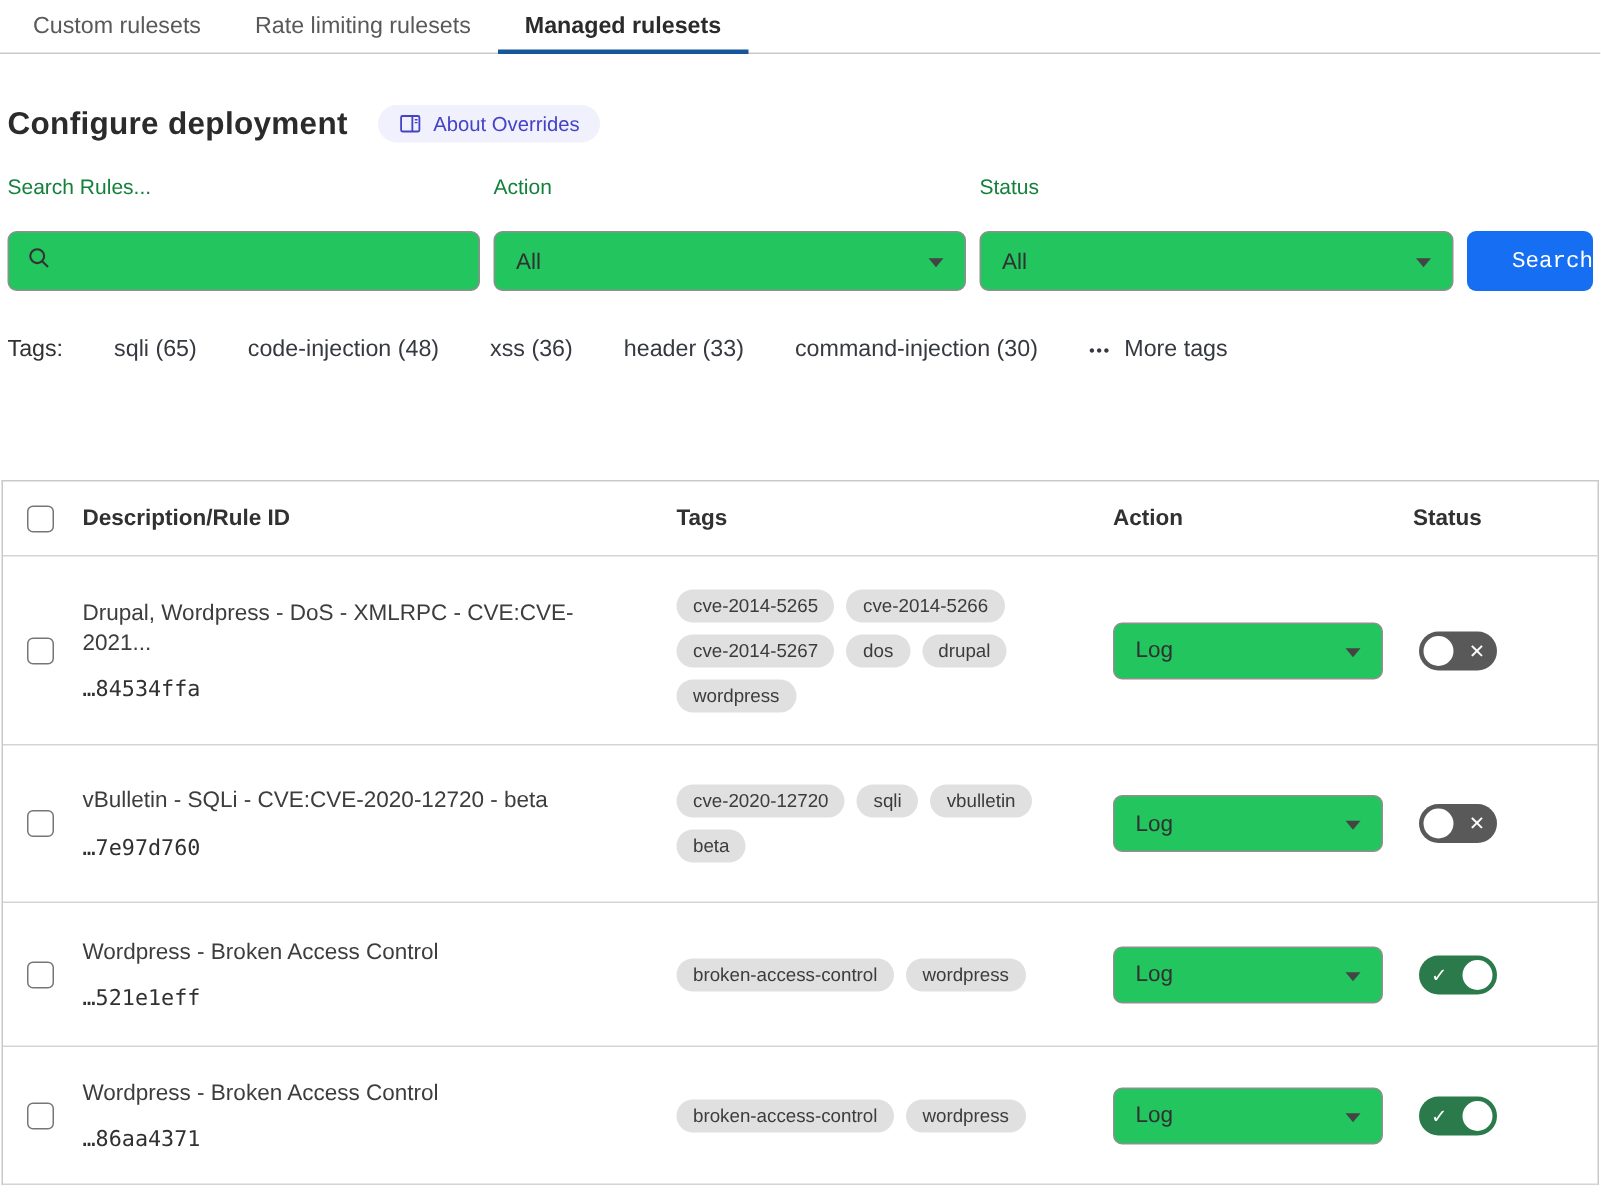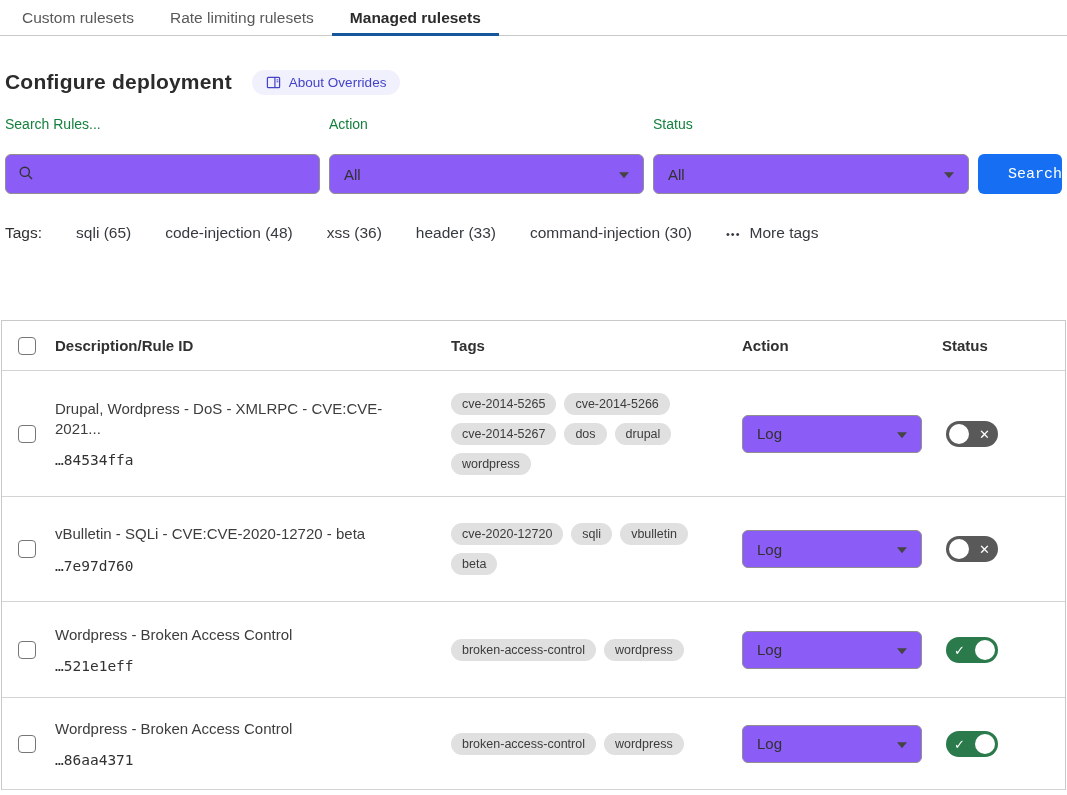--- a/index.html
+++ b/index.html
@@ -20,30 +20,30 @@
   html,body{width:1067px;height:795px;overflow:hidden;background:#fff;
     font-family:"Liberation Sans","DejaVu Sans",sans-serif;color:var(--text-mid);}
   
   .tabs{height:36px;display:flex;padding-left:4px;border-bottom:1px solid #c9c9c9;}
   .tab{padding:0 18px;display:flex;align-items:center;font-size:15.5px;color:var(--text-gray);
     position:relative;cursor:pointer;white-space:nowrap;}
   .tab.active{color:var(--text-dark);font-weight:700;}
   .tab.active::after{content:"";position:absolute;left:0;right:0;bottom:-1px;height:3px;
     background:var(--tab-underline);}
   
-  .heading-row{display:flex;gap:20px;margin:34px 0 0 5px;}
+  .heading-row{display:flex;align-items:center;gap:20px;margin:34px 0 0 5px;}
   .page-title{font-size:21px;font-weight:700;color:var(--text-dark);letter-spacing:.2px;}
   .about-badge{display:flex;align-items:center;gap:8px;background:var(--badge-bg);
     color:var(--badge-text);font-size:13.5px;padding:5px 14px;border-radius:14px;cursor:pointer;}
   .about-badge svg{display:block;}
   
   .filters{display:flex;gap:9px;margin:21px 5px 0 5px;align-items:flex-end;}
   .filter-group{display:flex;flex-direction:column;}
   .filter-label{font-size:14px;color:#15803d;margin-bottom:22px;}
-  .control{height:40px;border:1px solid var(--border-strong);border-radius:6px;background:#8b5cf6;
+  .control{height:40px;border:1px solid var(--border-strong);border-radius:6px;background:#22c55e;
     display:flex;align-items:center;font-size:15px;color:#313131;position:relative;}
   .search-box{width:315px;padding-left:12px;gap:8px;}
   .search-box input{border:none;outline:none;font:inherit;flex:1;height:100%;background:transparent;}
   .select{padding-left:14px;cursor:pointer;}
   .select-action{width:315px;}
   .select-status{width:316px;}
   .caret{position:absolute;right:14px;top:50%;transform:translateY(-30%);width:0;height:0;
     border-left:5px solid transparent;border-right:5px solid transparent;border-top:6px solid #444;}
   .search-btn{width:85px;height:40px;background:var(--accent);color:#ffffff;border:none;
     border-radius:6px;font-size:15px;font-family:Liberation Mono, monospace;cursor:pointer;text-align:right;}

